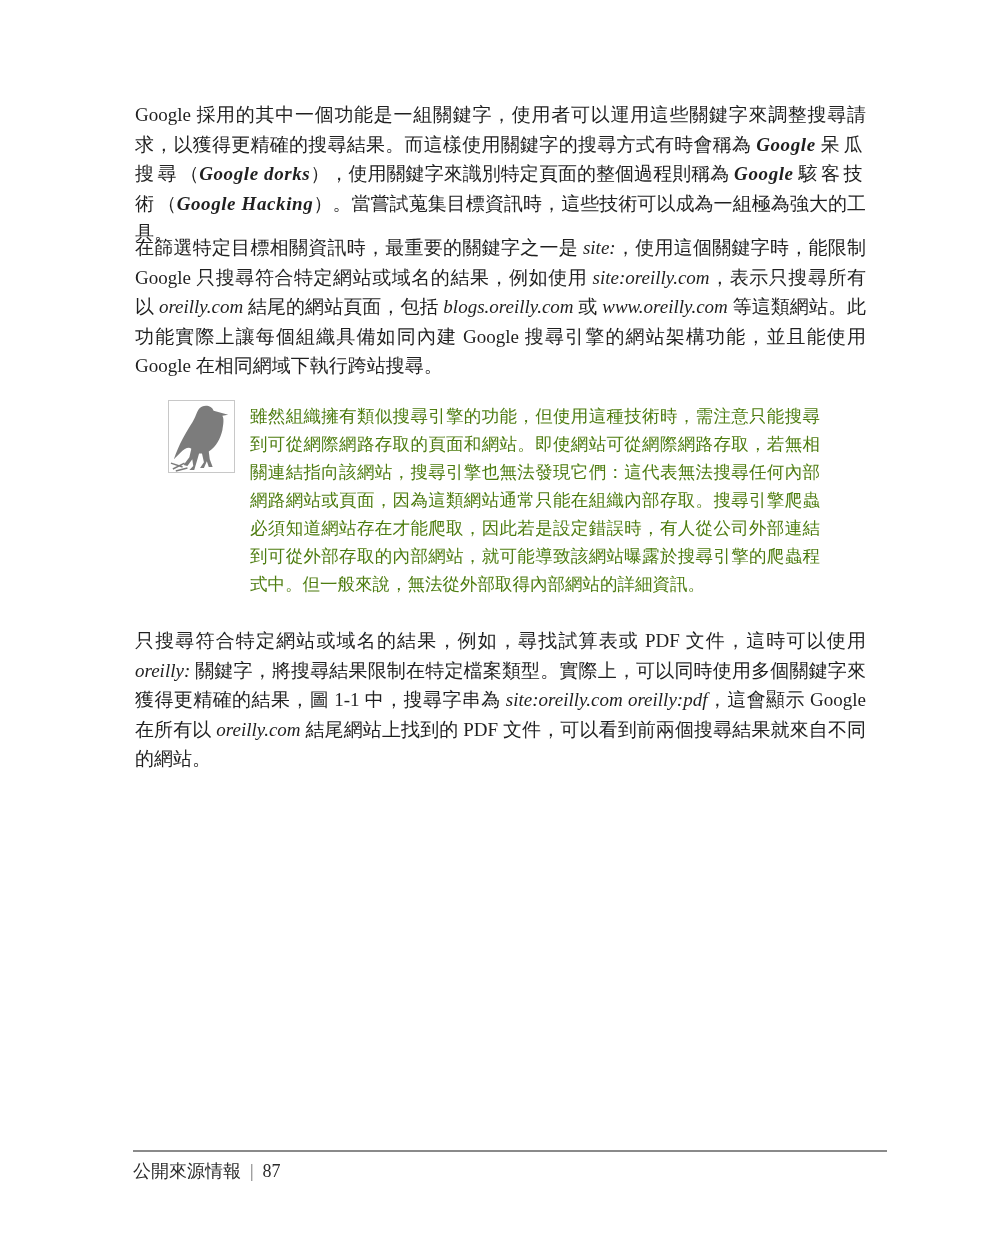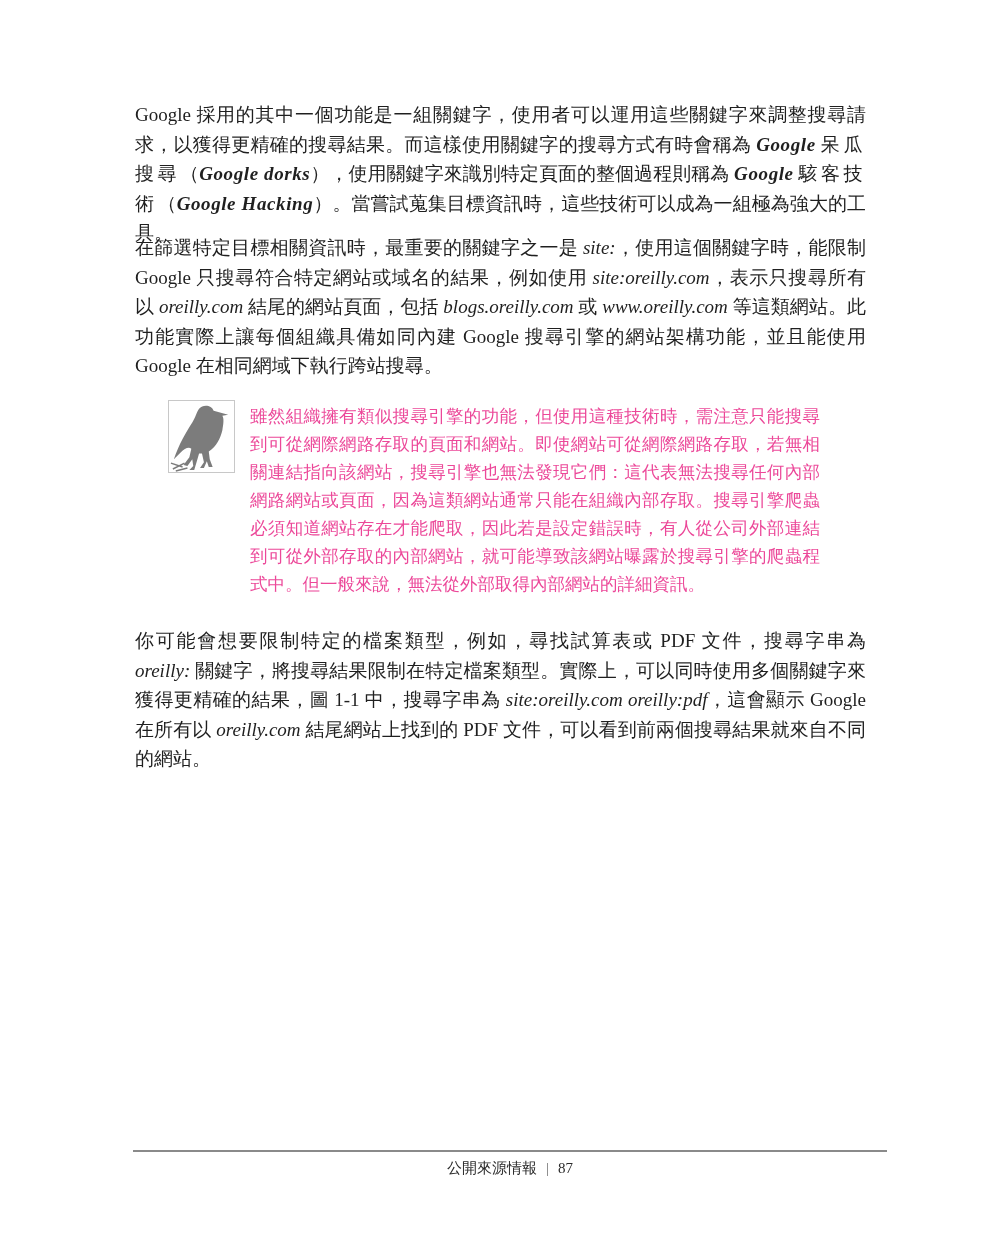--- a/index.html
+++ b/index.html
@@ -49,40 +49,40 @@
     margin-top: 1px;
   }
   .note-icon-box svg { display: block; width: 100%; height: 100%; }
   .note-text {
     margin-left: 15px;
     margin-top: 3px;
     width: 570px;
     font-family: "Liberation Sans", "DejaVu Sans", sans-serif;
     font-size: 17.5px;
     line-height: 28px;
-    color: #ec4899;
+    color: #4d7c0f;
     text-align: justify;
   }
 
   
   .footer-rule {
     position: absolute;
     left: 133px;
     top: 1150px;
     width: 754px;
     height: 2px;
     background: #8a8a8a;
   }
   .page-footer {
     position: absolute;
     left: 133px;
     top: 1159px;
     width: 754px;
-    text-align: center;
-    font-size: 15px;
+    text-align: left;
+    font-size: 18px;
     color: #2a2a2a;
   }
   .page-footer .sep { margin: 0 9px; color: #6f6f6f; font-weight: 300; }
 </style>
 </head>
 <body>
 
 <div class="page">
 
   <p class="body-text p1"><span>Google 採用的其中一個功能是一組關鍵字，使用者可以運用這些關鍵字來調整搜尋請求，以獲得更精確的搜尋結果。而這樣使用關鍵字的搜尋方式有時會稱為 </span><span class="s-em-latin">Google</span><span> </span><span class="s-em-zh">呆瓜搜尋</span><span>（</span><span class="s-em-latin">Google dorks</span><span>），使用關鍵字來識別特定頁面的整個過程則稱為 </span><span class="s-em-latin">Google</span><span> </span><span class="s-em-zh">駭客技術</span><span>（</span><span class="s-em-latin">Google Hacking</span><span>）。當嘗試蒐集目標資訊時，這些技術可以成為一組極為強大的工具。</span></p>
@@ -92,21 +92,21 @@
   <div class="note">
     <div class="note-icon-box">
       <svg viewBox="0 0 67 73" xmlns="http://www.w3.org/2000/svg" aria-hidden="true">
         <path d="M61 14 L46 10 C44 4 35 3 31 8 C28 12 28 16 24 22 C18 31 10 45 5 60 L12 53 C16 49 20 47 23 49 L21 58 L15 66 L19 67 L24 60 L25 67 L21 71 L26 71 L29 61 L31 54 L34 54 L36 63 L32 69 L36 69 L39 62 L41 68 L45 68 L42 60 L41 52 C49 47 53 38 55 30 C56 24 57 18 55 15 Z" fill="#7c7c7c"></path>
         <path d="M2 64 L14 68 M4 70 L16 64 M7 72 L19 69" stroke="#7c7c7c" stroke-width="1.5" fill="none"></path>
       </svg>
     </div>
     <div class="note-text">雖然組織擁有類似搜尋引擎的功能，但使用這種技術時，需注意只能搜尋到可從網際網路存取的頁面和網站。即使網站可從網際網路存取，若無相關連結指向該網站，搜尋引擎也無法發現它們：這代表無法搜尋任何內部網路網站或頁面，因為這類網站通常只能在組織內部存取。搜尋引擎爬蟲必須知道網站存在才能爬取，因此若是設定錯誤時，有人從公司外部連結到可從外部存取的內部網站，就可能導致該網站曝露於搜尋引擎的爬蟲程式中。但一般來說，無法從外部取得內部網站的詳細資訊。</div>
   </div>
 
-  <p class="body-text p3"><span>你可能會想要限制特定的檔案類型，例如，尋找試算表或 PDF 文件，搜尋字串為 </span><span class="s-it">oreilly:</span><span> 關鍵字，將搜尋結果限制在特定檔案類型。實際上，可以同時使用多個關鍵字來獲得更精確的結果，圖 1-1 中，搜尋字串為 </span><span class="s-it">site:oreilly.com oreilly:pdf</span><span>，這會顯示 Google 在所有以 </span><span class="s-it">oreilly.com</span><span> 結尾網站上找到的 PDF 文件，可以看到前兩個搜尋結果就來自不同的網站。</span></p>
+  <p class="body-text p3"><span>只搜尋符合特定網站或域名的結果，例如，尋找試算表或 PDF 文件，這時可以使用 </span><span class="s-it">oreilly:</span><span> 關鍵字，將搜尋結果限制在特定檔案類型。實際上，可以同時使用多個關鍵字來獲得更精確的結果，圖 1-1 中，搜尋字串為 </span><span class="s-it">site:oreilly.com oreilly:pdf</span><span>，這會顯示 Google 在所有以 </span><span class="s-it">oreilly.com</span><span> 結尾網站上找到的 PDF 文件，可以看到前兩個搜尋結果就來自不同的網站。</span></p>
 
   <div class="footer-rule"></div>
 
   <div class="page-footer">
     <span>公開來源情報</span><span class="sep">|</span><span>87</span>
   </div>
 
 </div>
 
 </body></html>

